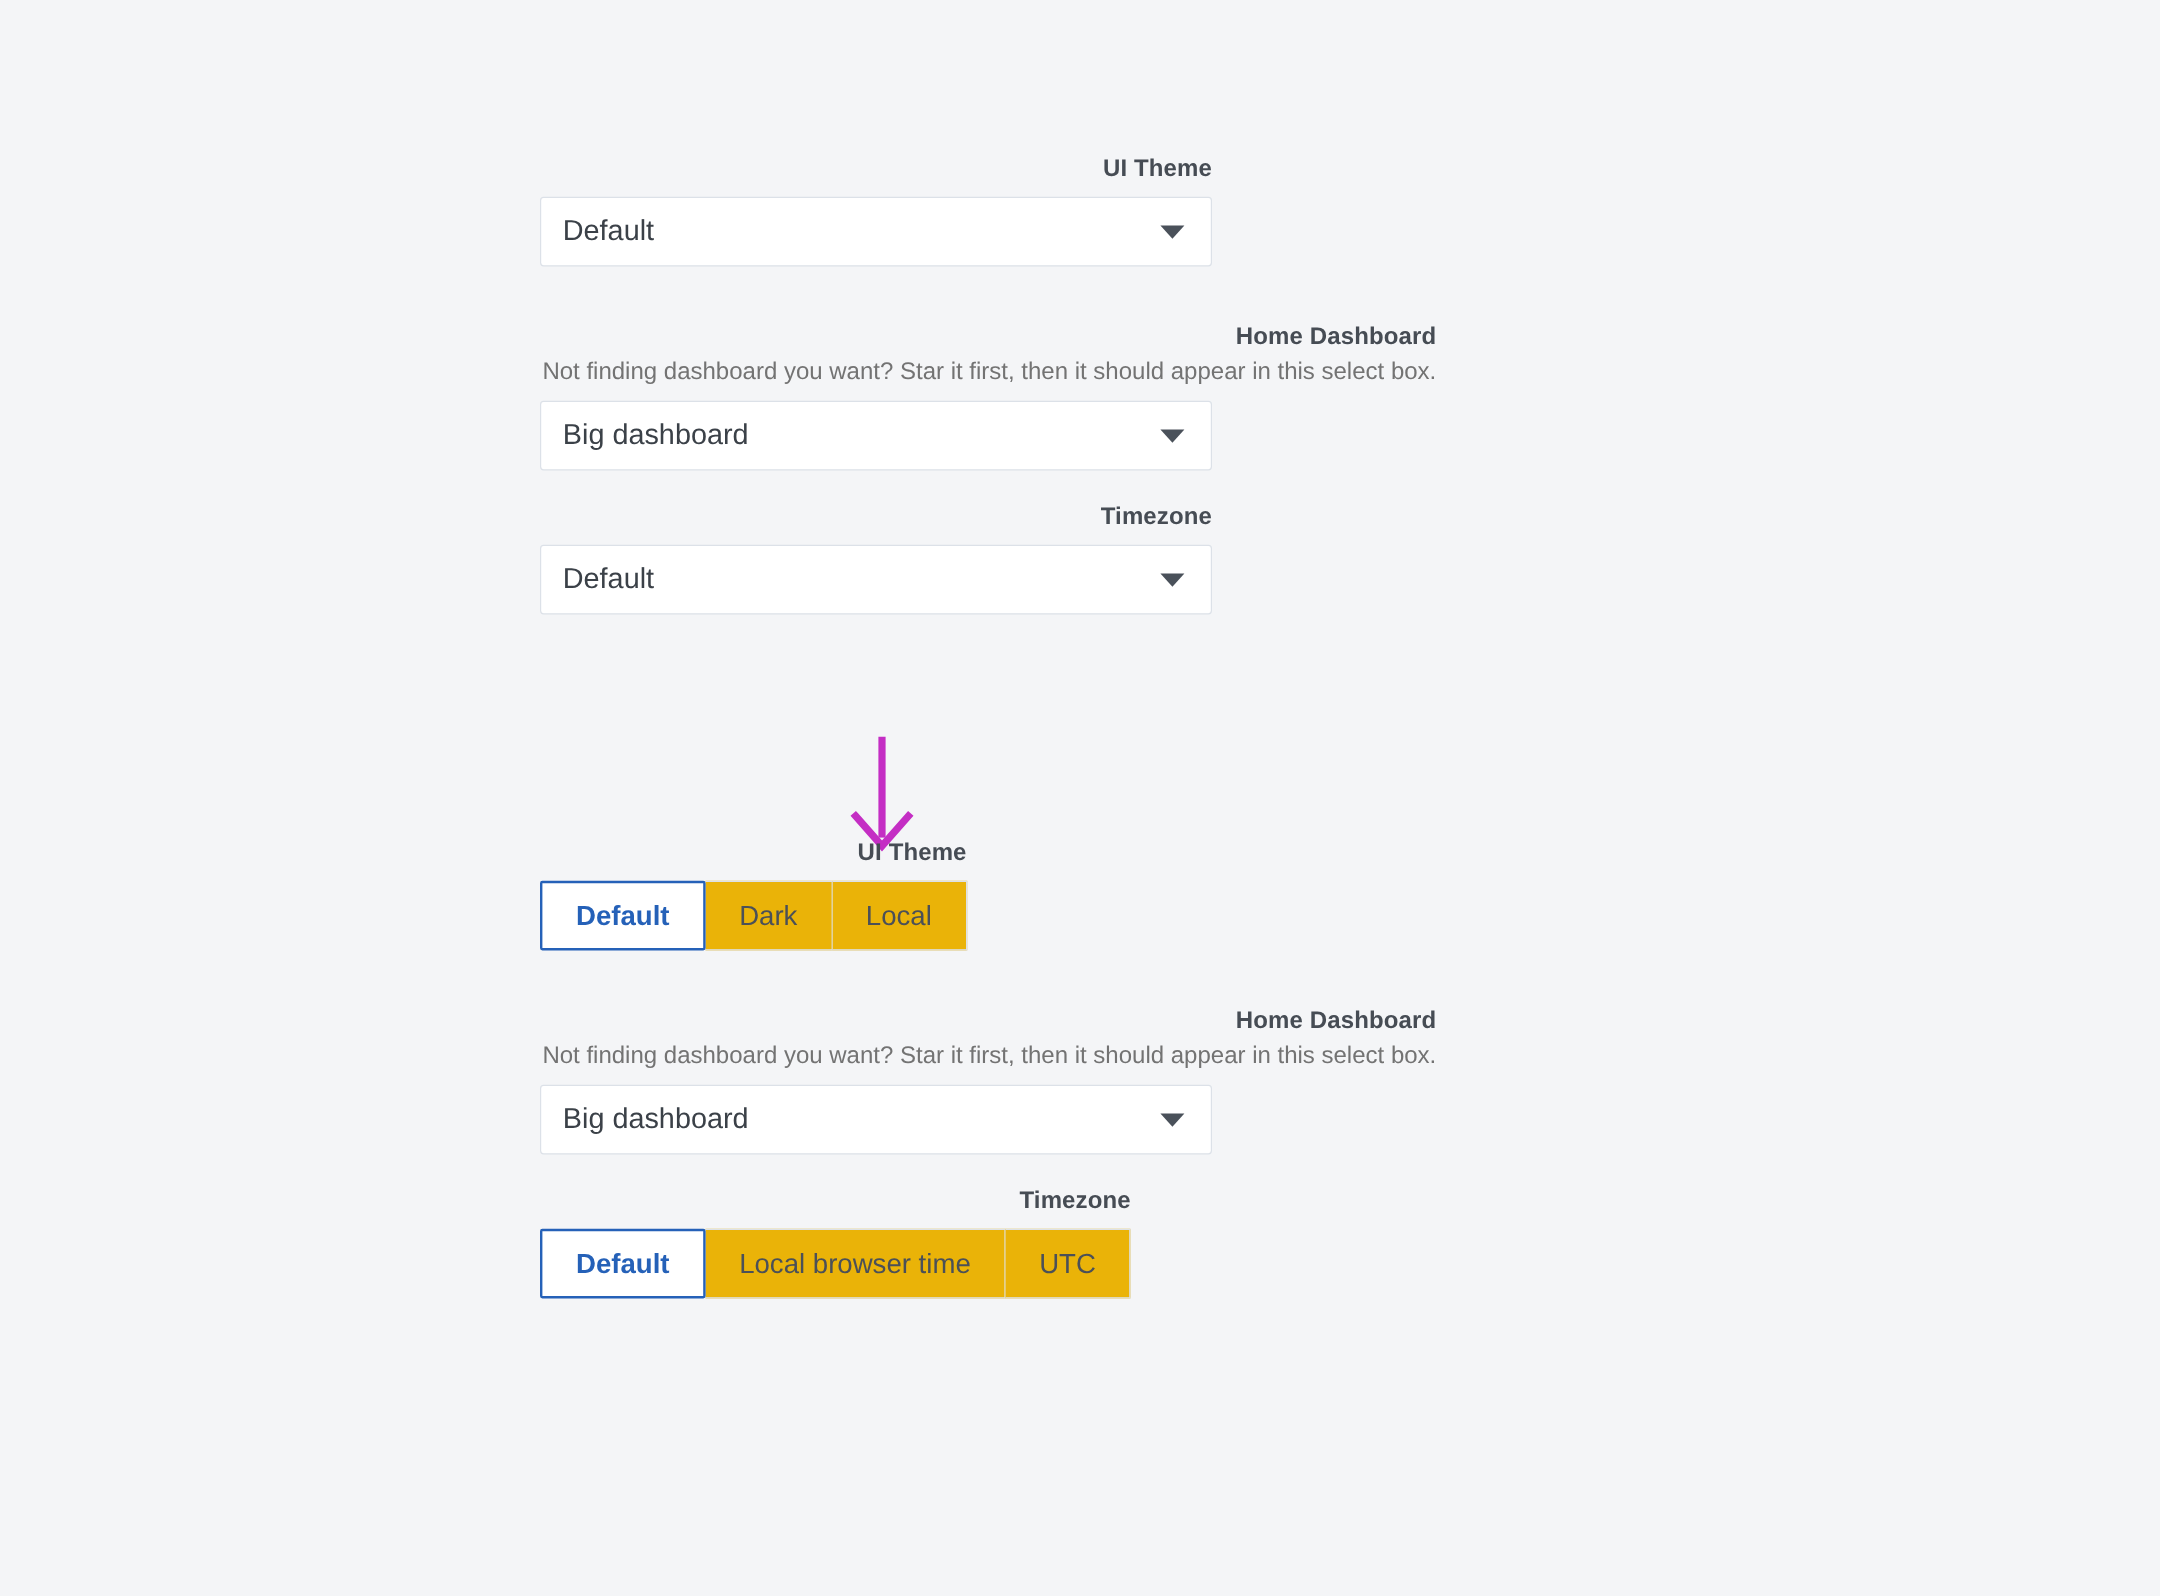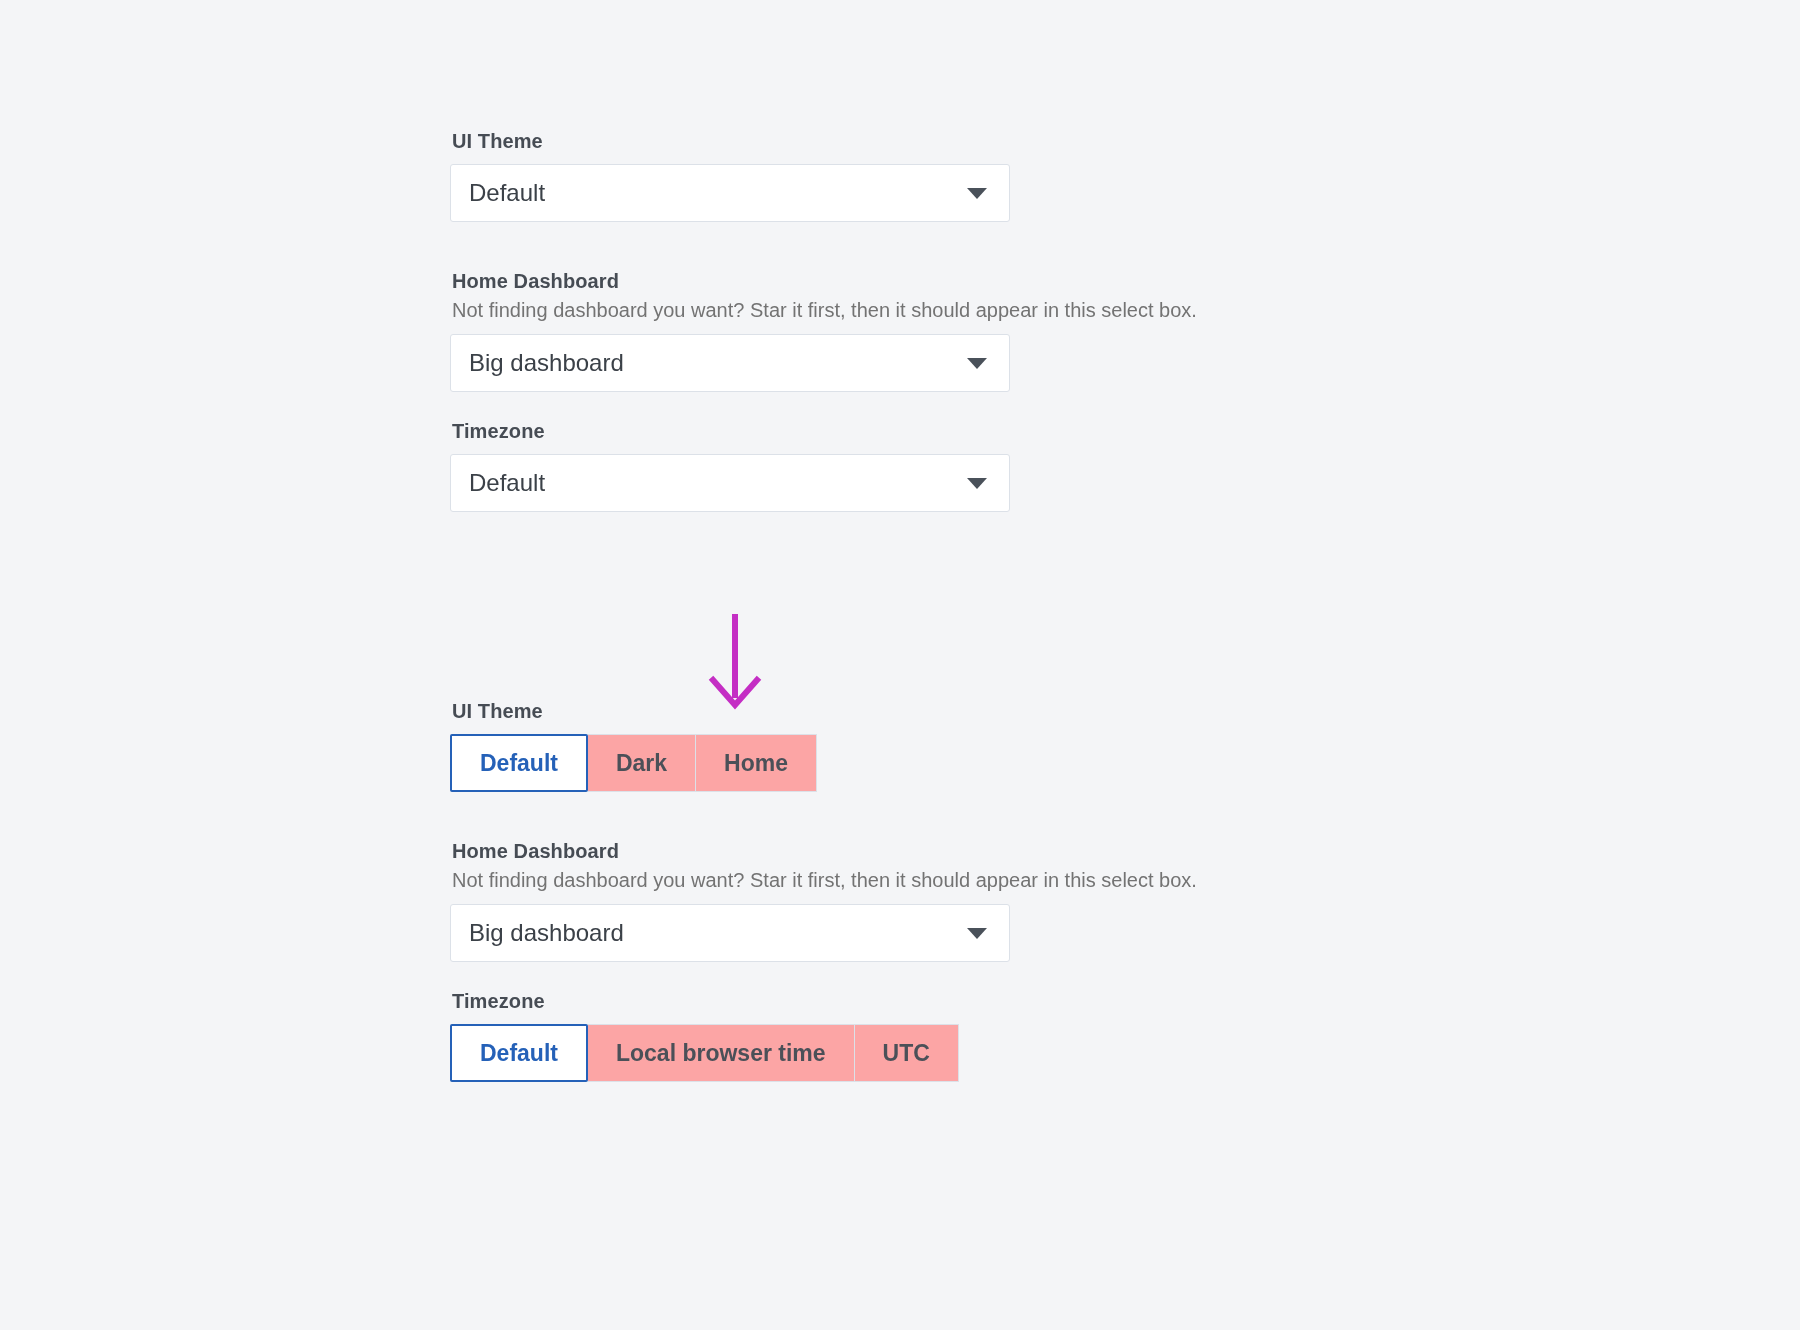--- a/index.html
+++ b/index.html
@@ -12,20 +12,21 @@
     background: #f4f5f7;
     font-family: "Liberation Sans", sans-serif;
     color: #464c54;
     overflow: hidden;
   }
 
   .page {
     position: relative;
     width: 1480px;
     height: 1330px;
+    text-align: right;
   }
 
   
   .field {
     position: absolute;
     left: 450px;
   }
 
   .field-label {
     font-size: 20px;
@@ -84,23 +85,23 @@
     margin-top: 10px;
   }
   .radio-btn {
     box-sizing: border-box;
     height: 58px;
     display: flex;
     align-items: center;
     justify-content: center;
     padding: 0 28px;
     font-size: 23px;
-    font-weight: 700;
+    font-weight: 400;
     color: #4b5058;
-    background: #fca5a5;
+    background: #eab308;
     border: 1px solid #dce1e8;
     border-left-width: 0;
     white-space: nowrap;
   }
   .radio-btn:first-child {
     border-left-width: 1px;
   }
   .radio-btn.selected {
     background: #ffffff;
     color: #2561b8;
@@ -164,21 +165,21 @@
       <line x1="35" y1="2" x2="35" y2="86" stroke="#c42ec4" stroke-width="6"></line>
       <polyline points="13,68 35,93 57,68" fill="none" stroke="#c42ec4" stroke-width="6" stroke-linecap="square" stroke-linejoin="miter"></polyline>
     </svg>
   </div>
 
   <div class="field" id="block-theme-bottom">
     <div class="field-label">UI Theme</div>
     <div class="radio-group">
       <div class="radio-btn selected">Default</div>
       <div class="radio-btn">Dark</div>
-      <div class="radio-btn">Home</div>
+      <div class="radio-btn">Local</div>
     </div>
   </div>
 
   <div class="field" id="block-home-bottom">
     <div class="field-label">Home Dashboard</div>
     <div class="field-desc">Not finding dashboard you want? Star it first, then it should appear in this select box.</div>
     <div class="select">
       <span class="select-value">Big dashboard</span>
       <span class="select-caret"></span>
     </div>

